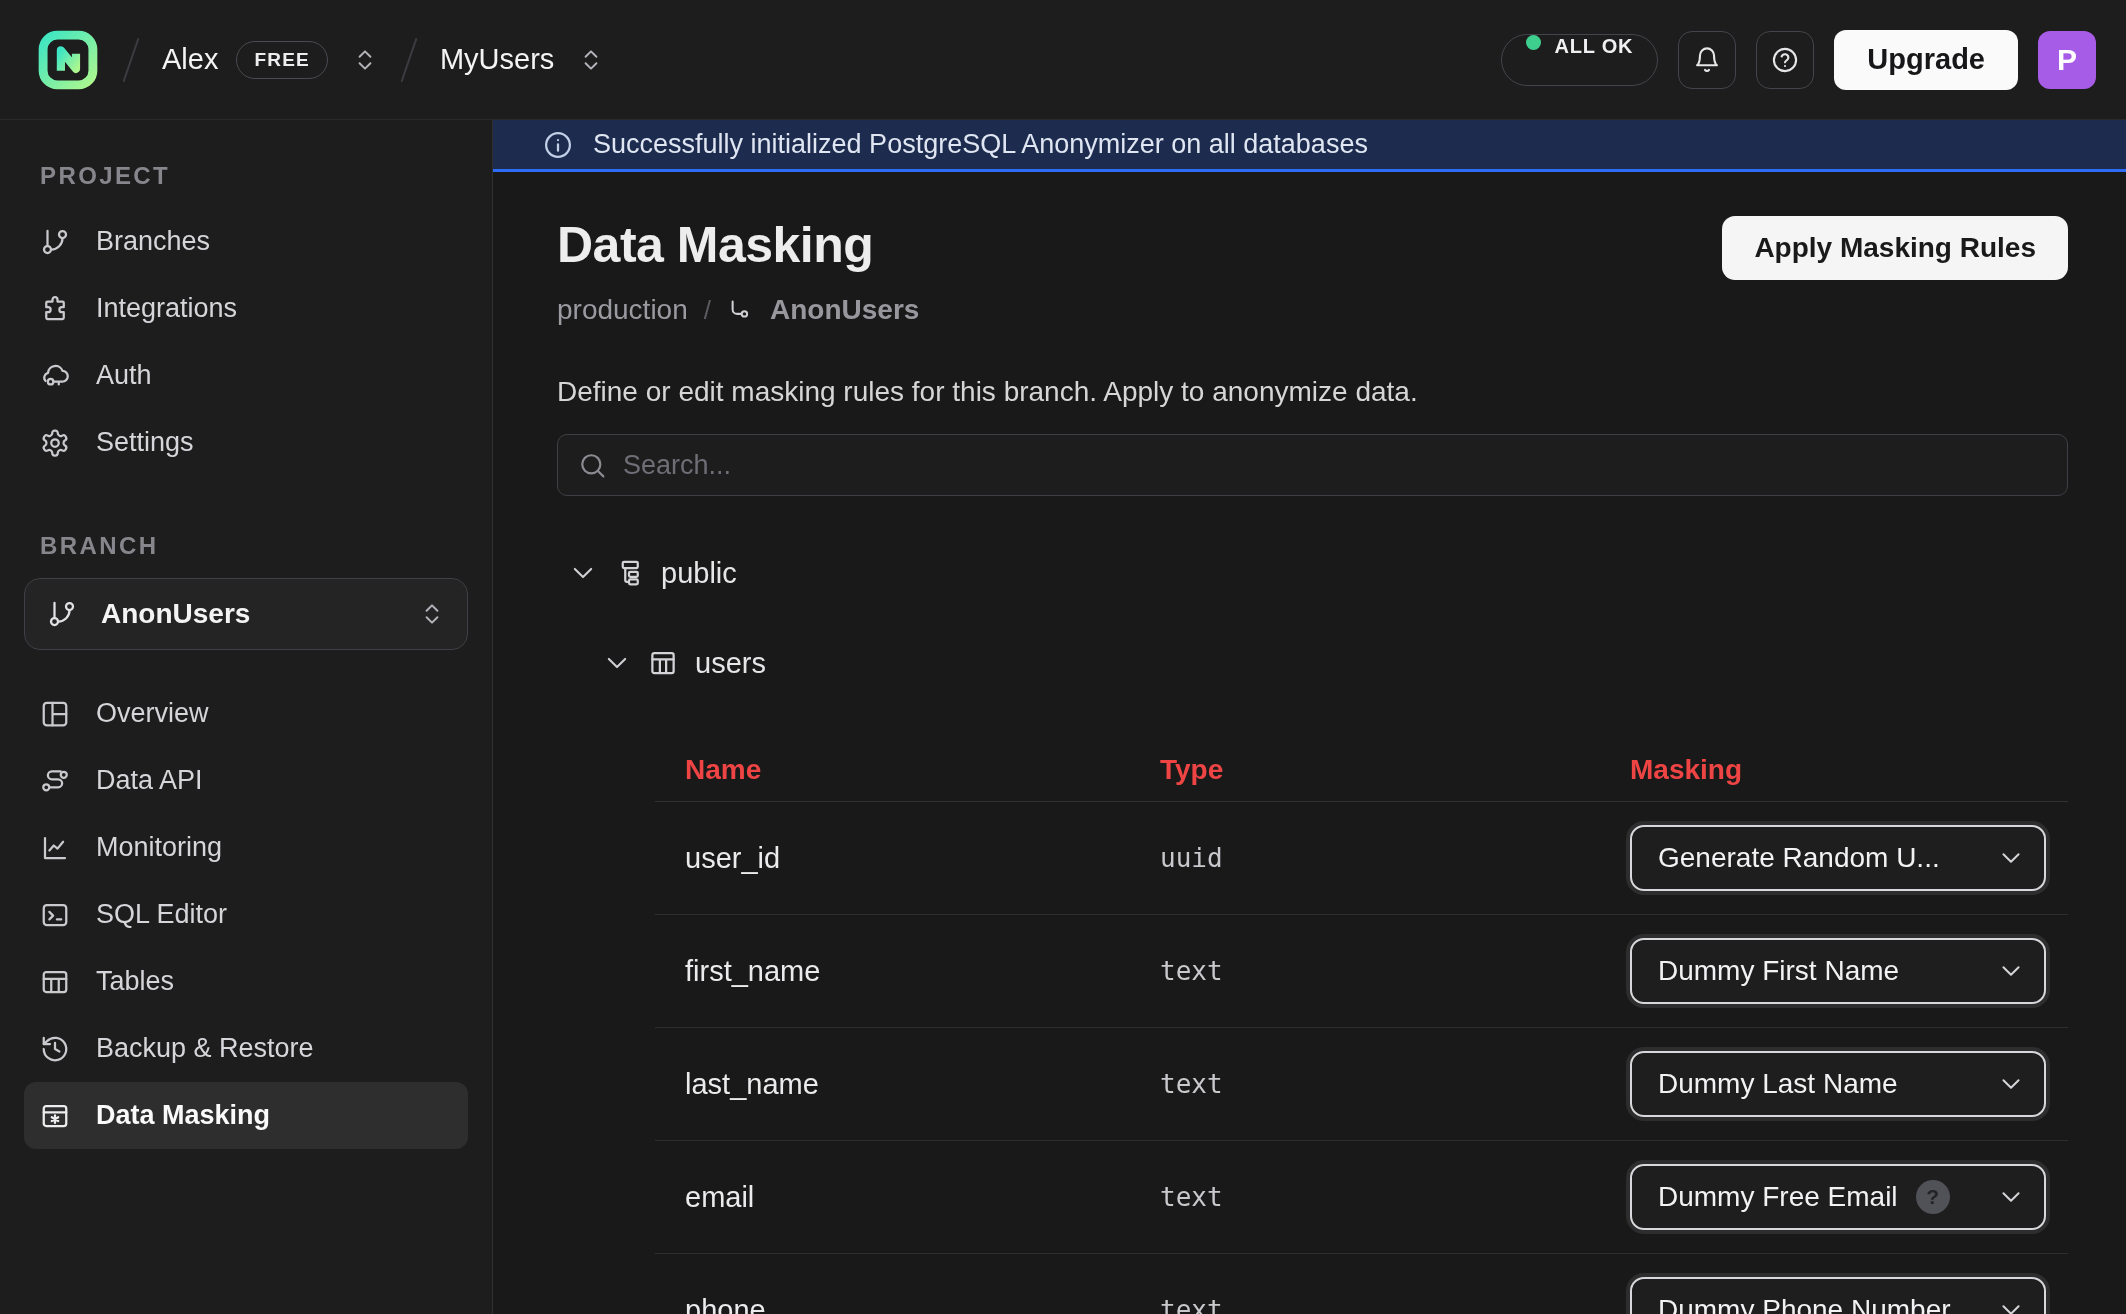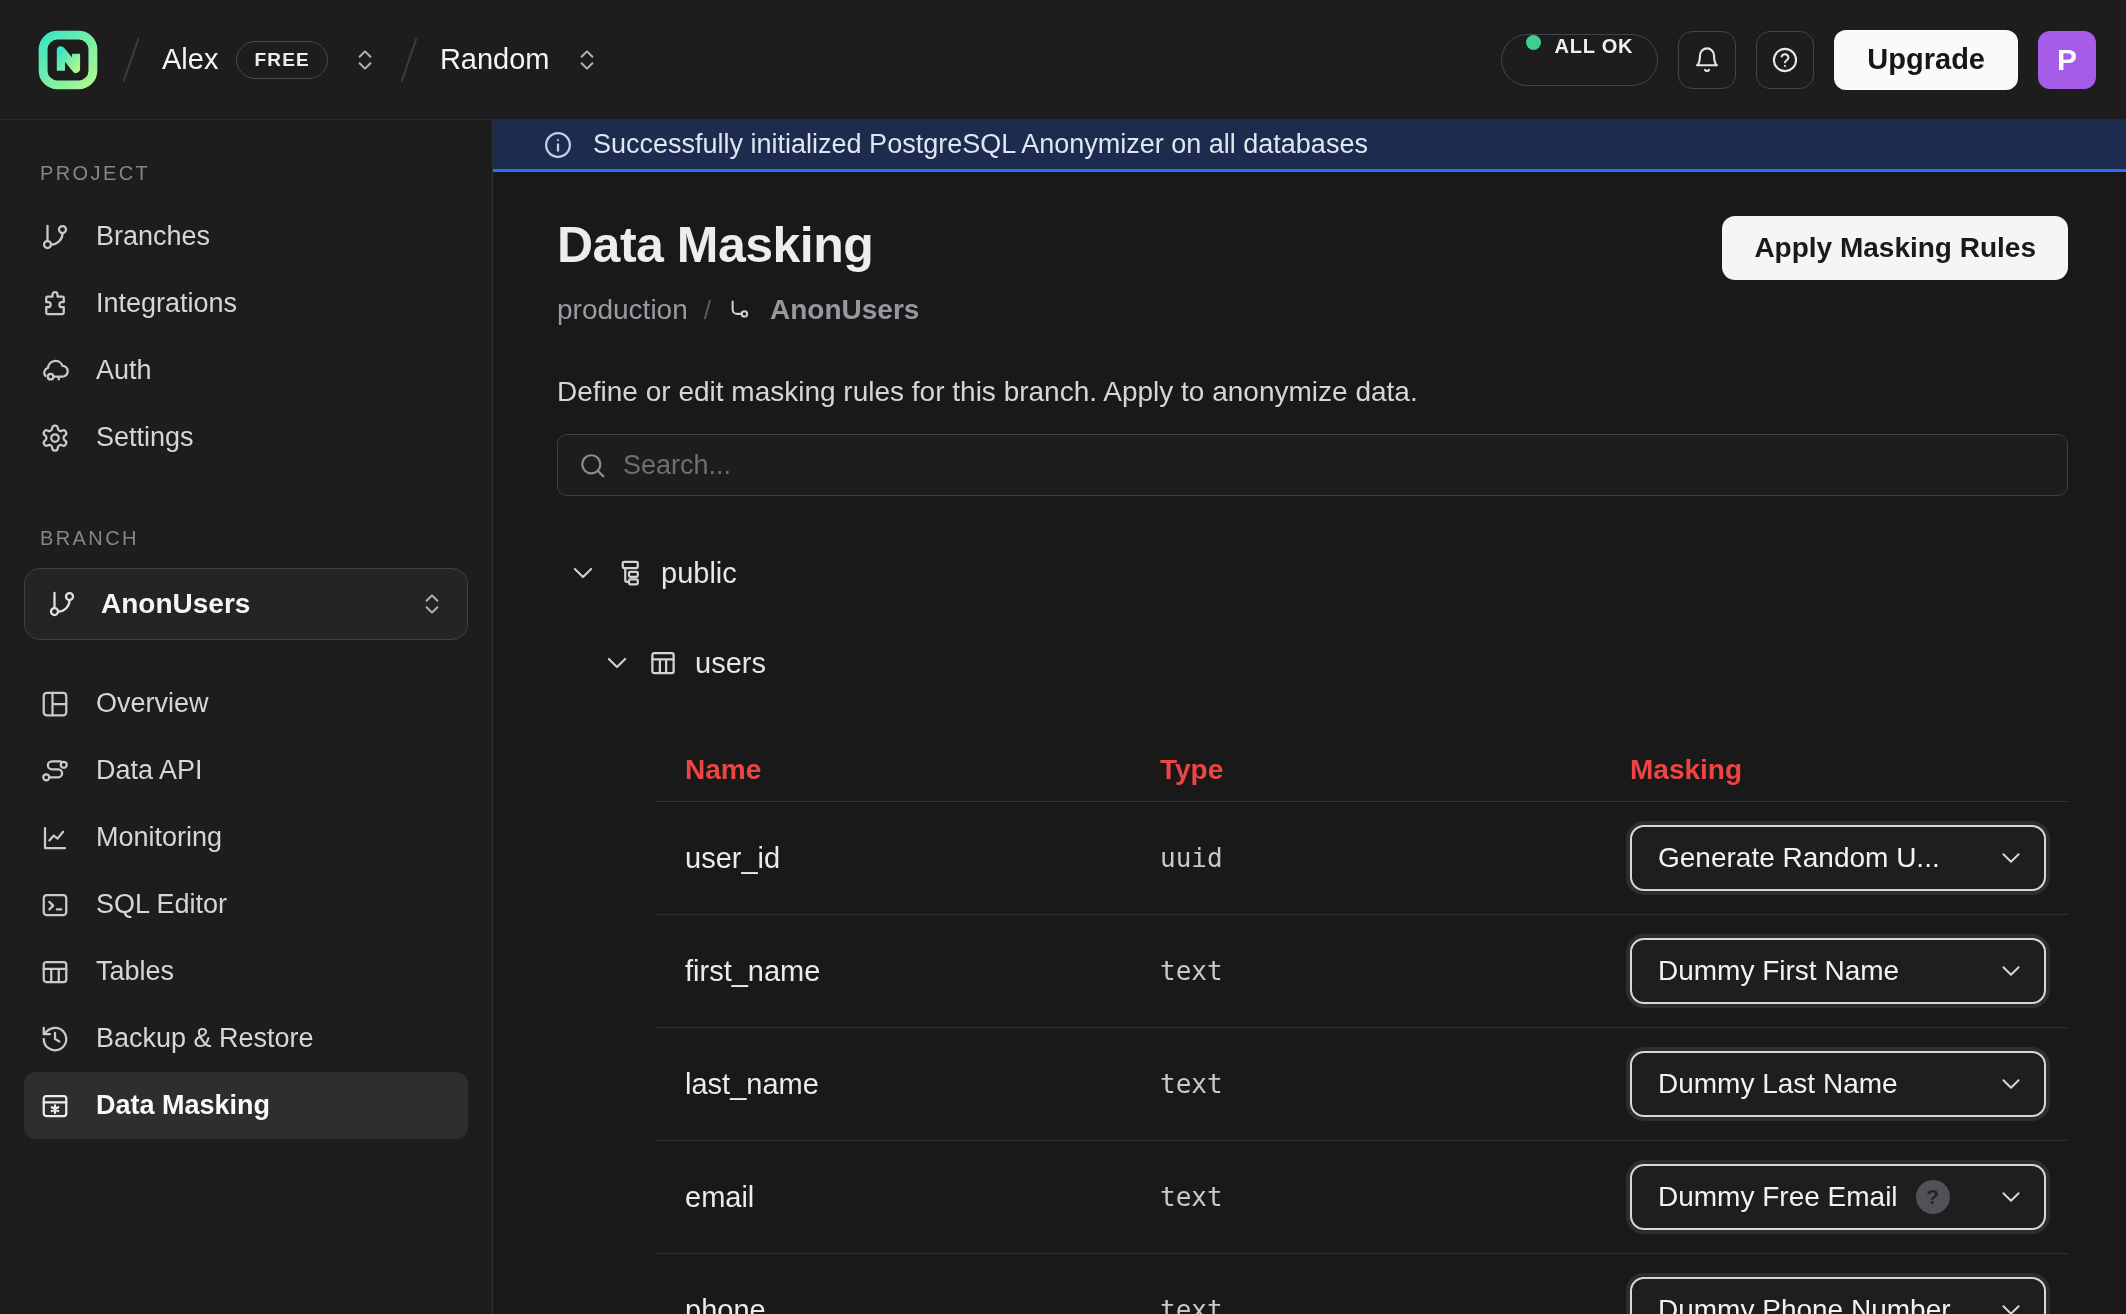--- a/index.html
+++ b/index.html
@@ -30,21 +30,21 @@
   .icon-btn svg{width:28px;height:28px;}
   .upgrade-btn{height:60px;padding:0 33px;border:none;border-radius:12px;background:#fafafa;color:#17171a;font-size:29px;font-weight:600;font-family:inherit;cursor:pointer;}
   .avatar{width:58px;height:58px;border-radius:12px;background:var(--avatar-purple);display:flex;align-items:center;justify-content:center;font-size:30px;font-weight:600;color:#fff;cursor:pointer;}
 
   
   .shell{display:flex;height:1194px;}
   .sidebar{width:493px;flex:0 0 auto;background:var(--bg-panel);border-right:1px solid #303030;padding:26px 24px;}
   .main{flex:1;background:var(--bg-main);}
 
   
-  .section-label{font-size:20px;font-weight:400;letter-spacing:2.4px;color:#86868c;margin:16px 16px 18px;}
+  .section-label{font-size:24px;font-weight:700;letter-spacing:2.4px;color:#86868c;margin:16px 16px 18px;}
   .side-item{display:flex;align-items:center;gap:26px;padding:18px 16px;border-radius:12px;font-size:27px;color:#d6d6da;cursor:pointer;}
   .side-item svg{width:30px;height:30px;color:#c9c9ce;flex:0 0 auto;}
   .side-item.active{background:#2e2e2e;color:#fafafa;font-weight:600;}
   .side-item.active svg{color:#ededf0;}
   .branch-gap{height:40px;}
   .branch-selector{display:flex;align-items:center;gap:24px;height:72px;border:1px solid #3f3f46;border-radius:16px;background:#242424;padding:0 22px;margin:14px 0 30px;cursor:pointer;}
   .branch-selector svg.b{width:30px;height:30px;color:#e2e2e6;}
   .branch-selector .bname{font-size:28px;font-weight:600;color:#f4f4f5;flex:1;}
   .branch-selector .updown{margin:0;}
 
@@ -199,21 +199,21 @@
   <span class="slash"></span>
   <div class="crumb-group">
     <span class="crumb-name">Alex</span>
     <span class="plan-pill">FREE</span>
     <svg class="ic updown">
         <use href="#icon-chevrons-up-down"></use>
       </svg>
   </div>
   <span class="slash"></span>
   <div class="crumb-group">
-    <span class="crumb-name">Random</span>
+    <span class="crumb-name">MyUsers</span>
     <svg class="ic updown">
         <use href="#icon-chevrons-up-down"></use>
       </svg>
   </div>
   <div class="topbar-right">
     <div class="status-pill">
       <span class="status-dot"></span>
       <span class="status-text">ALL OK</span>
     </div>
     <button class="icon-btn">

